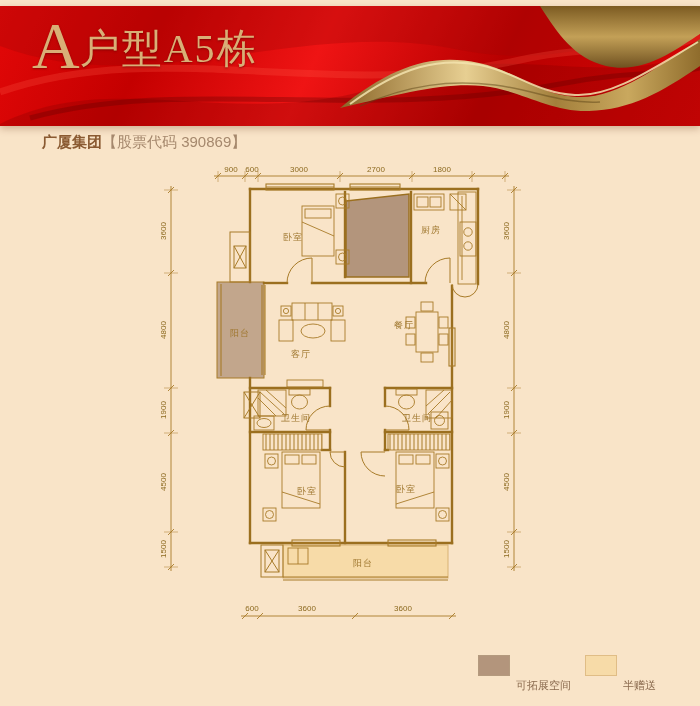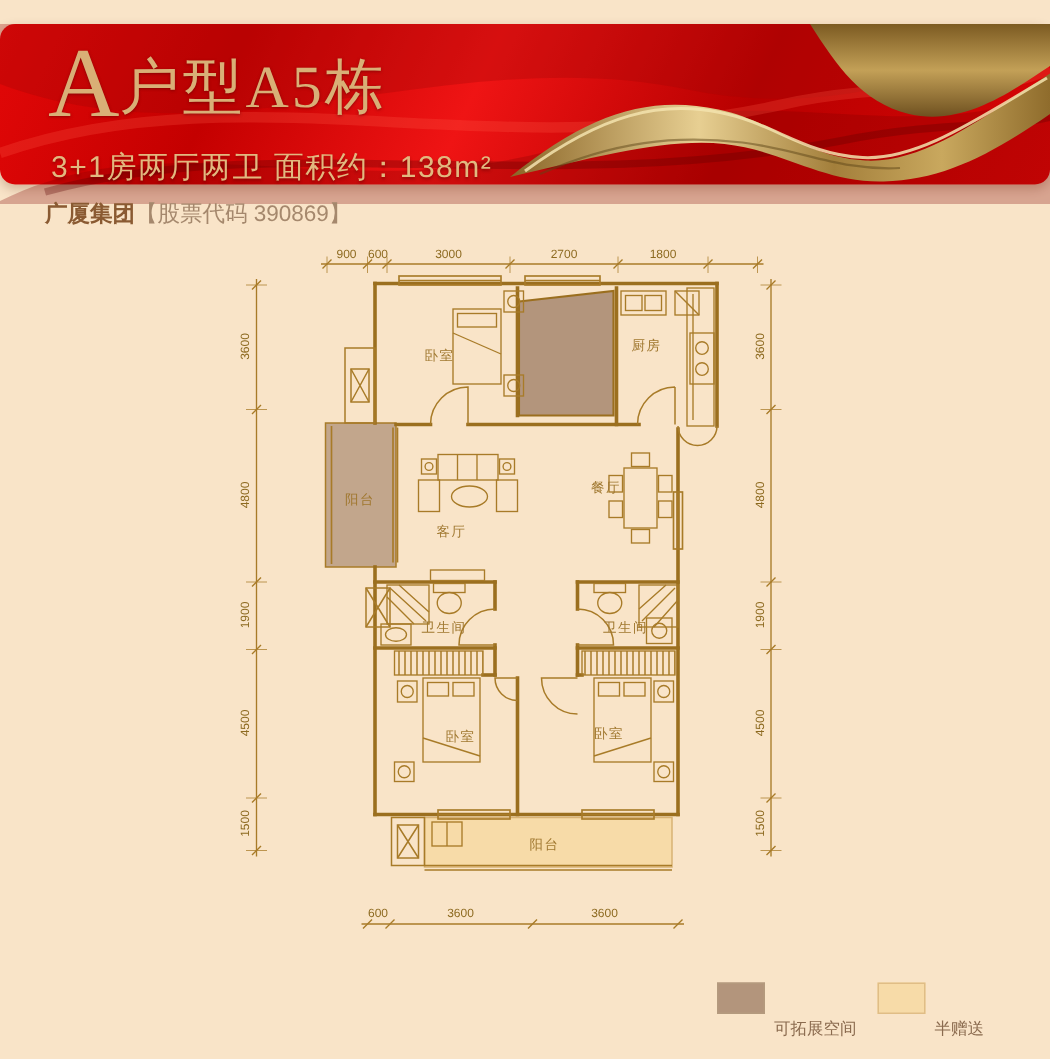--- a/index.html
+++ b/index.html
@@ -3,41 +3,40 @@
 <meta charset="utf-8">
 <style>
   html,body{margin:0;padding:0;}
   body{
     width:700px;height:706px;position:relative;overflow:hidden;
     background:#f9e4c8;
     font-family:"Liberation Sans", sans-serif;
   }
   
   .banner{
-    position:absolute;left:0;top:16px;width:700px;height:107px;
+    position:absolute;left:0;top:6px;width:700px;height:120px;
     background:linear-gradient(115deg,#e30808 0%,#c40000 22%,#ef1414 45%,#b70000 70%,#d90606 100%);
     box-shadow:0 3px 7px rgba(90,30,0,.25);
-    border-radius:10px;
   }
   .banner-art{position:absolute;left:0;top:0;width:700px;height:120px;}
   .title{
     position:absolute;left:32px;top:4px;color:#d9af76;
     font-family:"Liberation Serif", serif;
     text-shadow:0 1px 2px rgba(80,0,0,.5);
     white-space:nowrap;
   }
   .title .big{font-size:66px;line-height:72px;vertical-align:-6px;}
   .title .rest{font-size:40px;letter-spacing:2px;}
   .subtitle{
     position:absolute;left:34px;top:82px;font-size:20px;letter-spacing:1px;
     color:#e2b87f;text-shadow:0 1px 2px rgba(80,0,0,.45);white-space:nowrap;
   }
   
   .brand{position:absolute;left:30px;top:133px;font-size:15px;white-space:nowrap;}
-  .brand-bold{color:#8a5a32;font-weight:bold;}
+  .brand-bold{color:#8a5a32;font-weight:bold;margin-left:12px;}
   .brand-rest{color:#a5886d;}
   
   .plan{position:absolute;left:150px;top:145px;width:420px;height:475px;}
   .plan text{font-family:"Liberation Sans", sans-serif;}
   .room-label{fill:#a07830;font-size:9px;letter-spacing:1px;}
   .dim-label{fill:#8d6a20;font-size:8px;}
   
   .legend{position:absolute;left:478px;top:638px;display:flex;align-items:center;}
   .swatch{display:inline-block;width:30px;height:19px;border:1px solid #b49a7e;}
   .sw1{background:#b3957c;}
@@ -76,21 +75,20 @@
       <path d="M340,102 C392,60 432,47 479,57 C517,65 537,89 577,91
                C617,93 657,61 700,33 L700,60 C662,86 630,104 589,105
                C549,106 521,84 483,80 C445,76 400,88 340,102 Z" fill="url(#gMain)"></path>
       <path d="M350,98 C402,60 440,51 480,59 C516,66 536,87 575,89 C612,91 652,63 698,36" stroke="#f3e3ae" stroke-width="2" fill="none" opacity="0.85"></path>
       <path d="M360,100 C410,78 450,74 495,79 C535,84 560,98 600,96" stroke="#5e4518" stroke-width="1.5" fill="none" opacity="0.5"></path>
     </g>
   </svg>
   <div class="title">
     <span class="big">A</span><span class="rest">户型A5栋</span>
   </div>
-  <div class="subtitle">3+1房两厅两卫 面积约：138m²</div>
 </div>
 
 <div class="brand">
   <span class="brand-bold">广厦集团</span><span class="brand-rest">【股票代码 390869】</span>
 </div>
 
 <svg class="plan" viewBox="150 145 420 475" aria-hidden="true">
   <defs>
     <pattern id="hatchV" width="4" height="16" patternUnits="userSpaceOnUse">
       <path d="M2,0 V16" stroke="#a87b28" stroke-width="1"></path>

